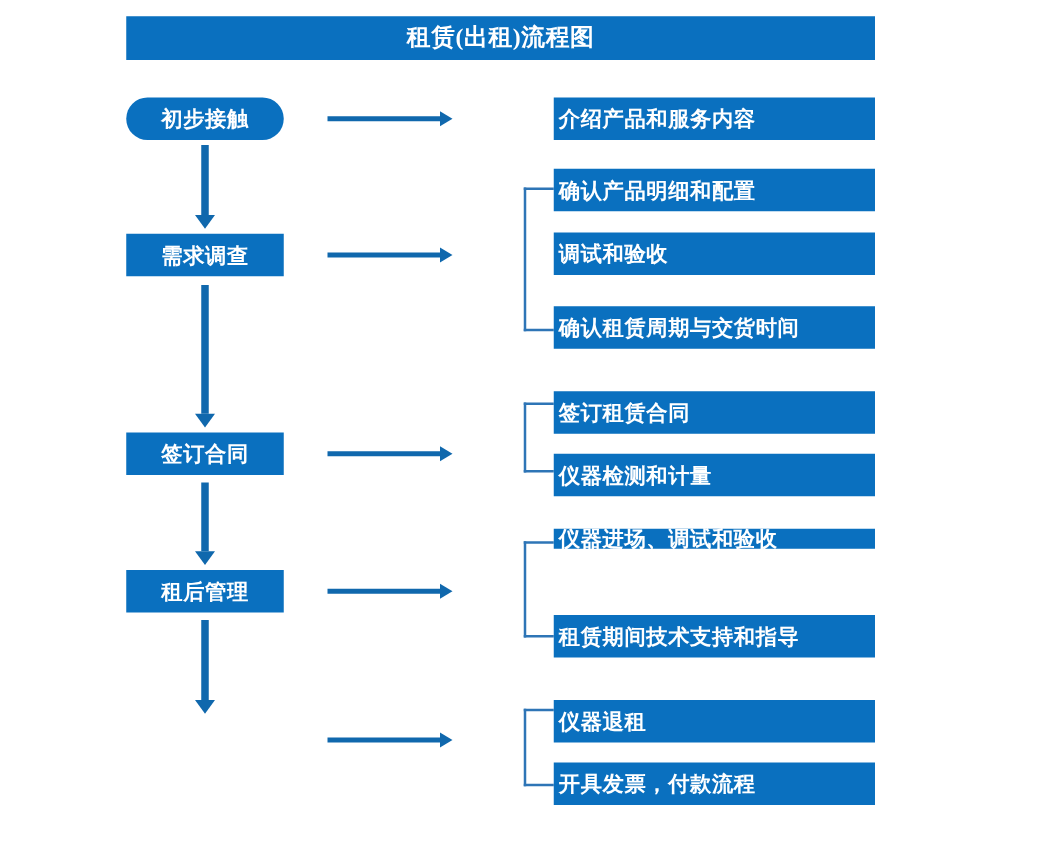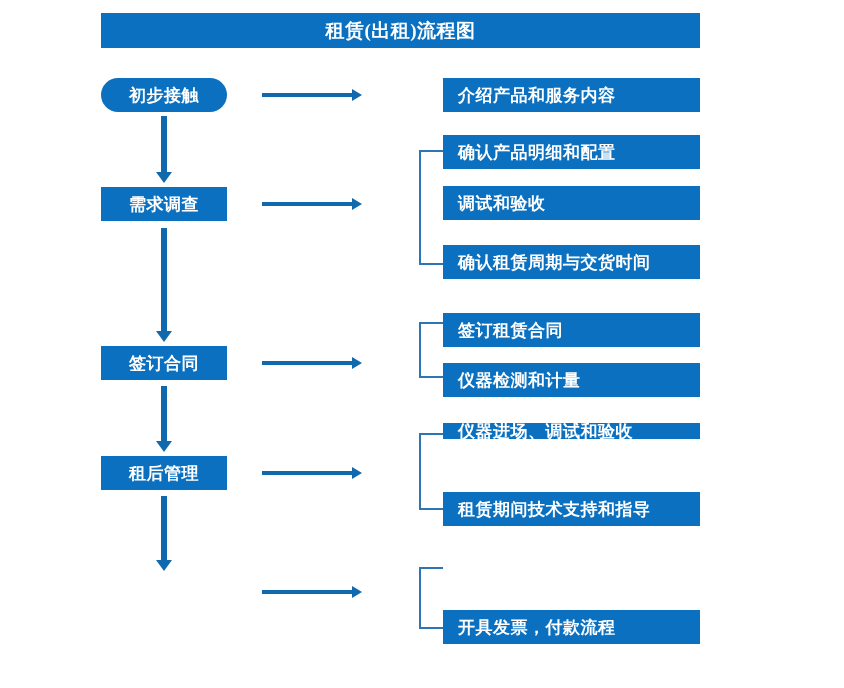--- a/index.html
+++ b/index.html
@@ -31,21 +31,21 @@
     justify-content:center;
     font-size:19px;
     align-items:center;
   }
   .stage-box{
     justify-content:center;
     font-size:17px;
   }
   .detail-box{
     justify-content:flex-start;
-    padding-left:15px;
+    padding-left:4px;
     font-size:17px;
   }
   .v-arrow{position:absolute;}
   .v-arrow .stem{
     position:absolute;
     left:50%;
     top:0;
     width:6px;
     margin-left:-3px;
     background:#1068ad;
@@ -191,18 +191,21 @@
   </div>
 
   <div class="box detail-box" style="left:443px; top:423px; width:257px; height:16px;">
     <span>仪器进场、调试和验收</span>
   </div>
 
   <div class="box detail-box" style="left:443px; top:492px; width:257px; height:34px;">
     <span>租赁期间技术支持和指导</span>
   </div>
 
+  <div class="box detail-box" style="left:443px; top:560px; width:257px; height:34px;">
+    <span>仪器退租</span>
+  </div>
 
   <div class="box detail-box" style="left:443px; top:610px; width:257px; height:34px;">
     <span>开具发票，付款流程</span>
   </div>
 
 </div>
 
 </body></html>

